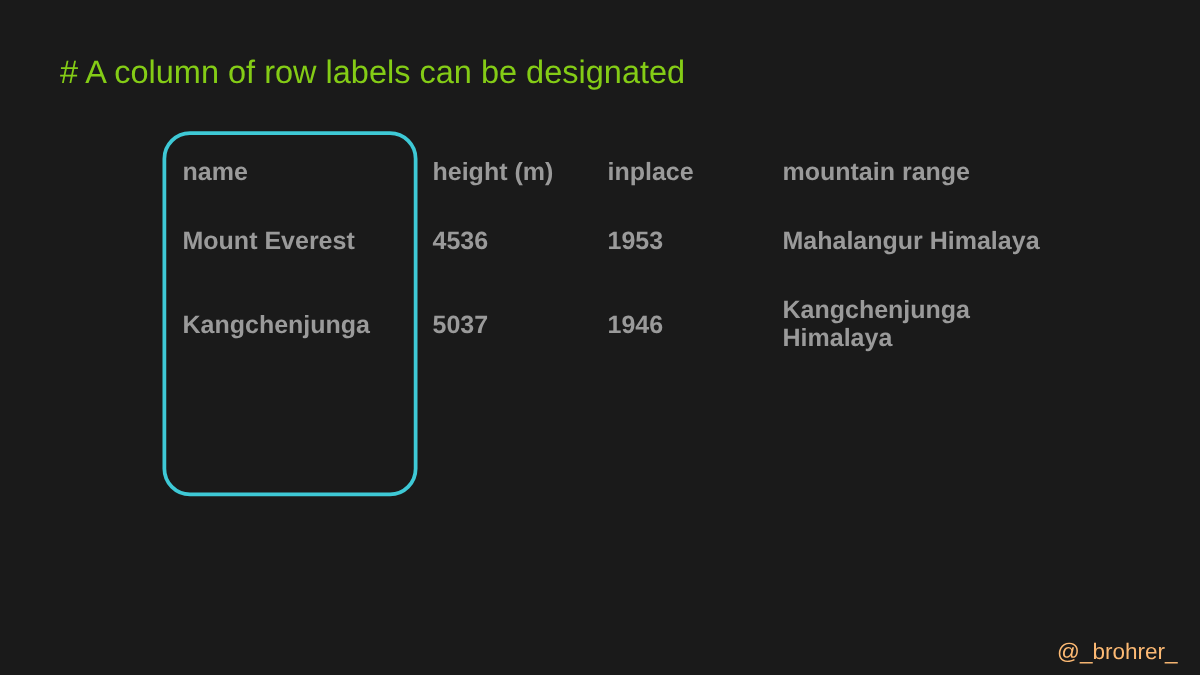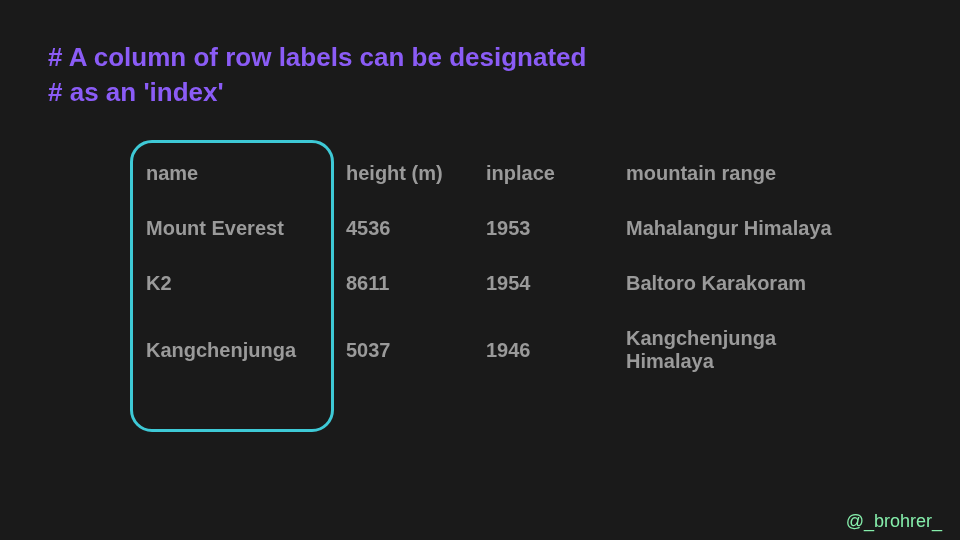--- a/index.html
+++ b/index.html
@@ -10,22 +10,22 @@
       font-family: Arial, Helvetica, sans-serif;
       overflow: hidden;
       position: relative;
     }
     .content {
       padding: 40px 40px 0 48px;
     }
     .code-block {
       font-size: 26px;
       line-height: 1.35;
-      color: #8b5cf6;
-      font-weight: 700;
+      color: #84cc16;
+      font-weight: 400;
     }
     .code-line {
       display: block;
       white-space: pre;
     }
     .table-wrap {
       position: relative;
       margin-top: 36px;
       margin-left: 98px;
     }
@@ -51,56 +51,49 @@
       font-weight: 700;
     }
     td.col-name { width: 200px; }
     td.col-height { width: 140px; }
     td.col-summited { width: 140px; }
     td.col-range { width: 260px; }
     .attribution {
       position: absolute;
       bottom: 8px;
       right: 18px;
-      color: #86efac;
+      color: #fdba74;
       font-size: 18px;
     }
   </style>
 </head>
 <body>
 
 <div class="content">
   <div class="code-block">
     <span class="code-line"># A column of row labels can be designated</span>
-    <span class="code-line"># as an 'index'</span>
   </div>
 
   <div class="table-wrap">
     <div class="highlight-box"></div>
     <table>
       <tbody>
           <tr>
         <td class="col-name">name</td>
         <td class="col-height">height (m)</td>
         <td class="col-summited">inplace</td>
         <td class="col-range">mountain range</td>
       </tr>
       <tr>
         <td class="col-name">Mount Everest</td>
         <td class="col-height">4536</td>
         <td class="col-summited">1953</td>
         <td class="col-range">Mahalangur Himalaya</td>
       </tr>
       <tr>
-        <td class="col-name">K2</td>
-        <td class="col-height">8611</td>
-        <td class="col-summited">1954</td>
-        <td class="col-range">Baltoro Karakoram</td>
-      </tr>
-      <tr>
         <td class="col-name">Kangchenjunga</td>
         <td class="col-height">5037</td>
         <td class="col-summited">1946</td>
         <td class="col-range">Kangchenjunga Himalaya</td>
       </tr>
     </tbody>
       </table>
   </div>
 </div>
 

